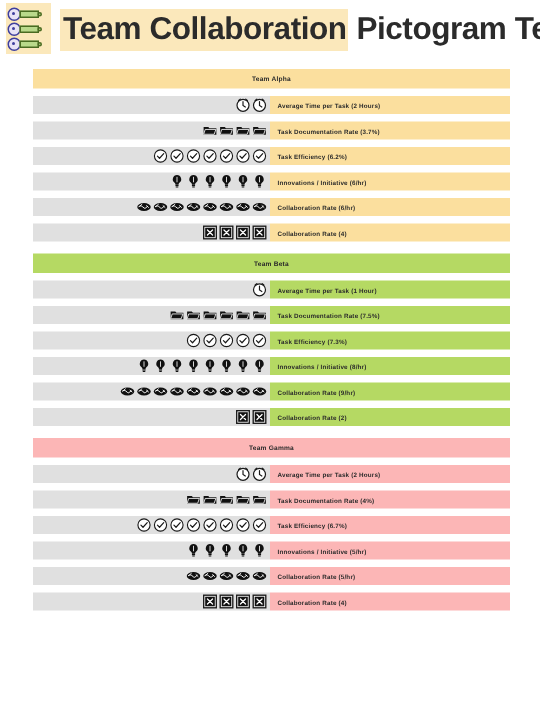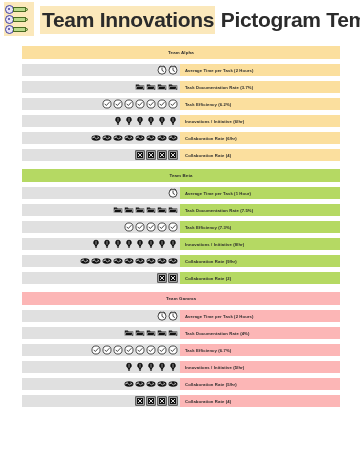--- a/index.html
+++ b/index.html
@@ -167,21 +167,21 @@
     <div class="slider-row">
       <span class="slider-knob"></span>
       <span class="slider-track"></span>
     </div>
     <div class="slider-row">
       <span class="slider-knob"></span>
       <span class="slider-track"></span>
     </div>
   </div>
   <div class="title">
-    <span class="hl">Team Innovations</span><span class="plain"> Pictogram Template</span>
+    <span class="hl">Team Collaboration</span><span class="plain"> Pictogram Template</span>
   </div>
 </div>
 
 <div id="sections-root">
     <div class="section">
       <div class="team-band" style="background: rgb(251, 223, 158);">
         <span class="team-band-label">Team Alpha</span>
       </div>
       <div class="rows">
         <div class="row">

